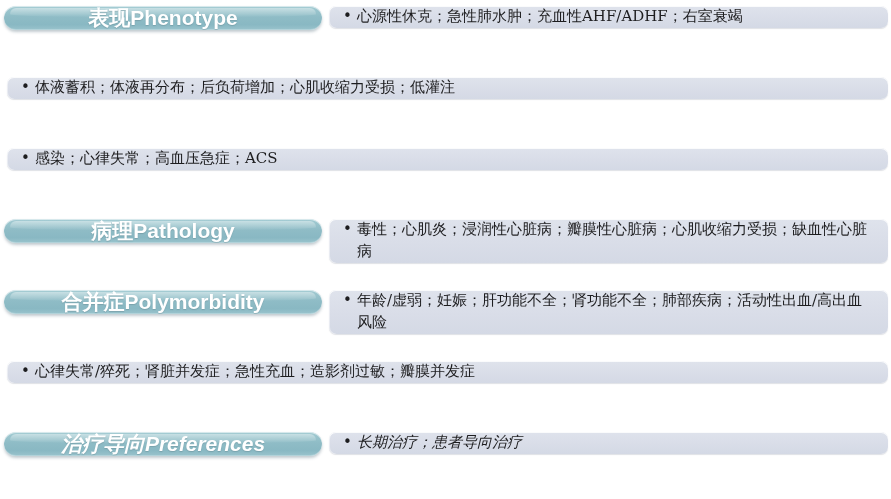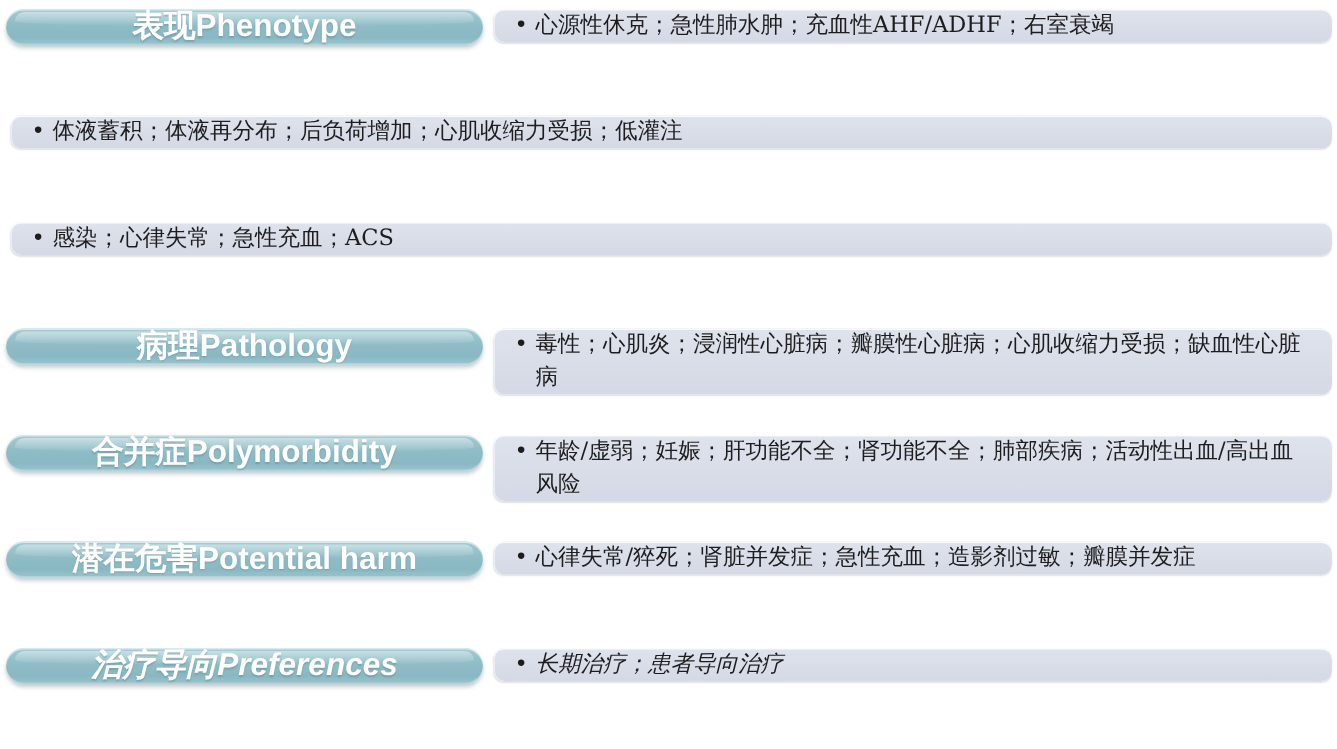--- a/index.html
+++ b/index.html
@@ -142,21 +142,21 @@
         <span class="bullet-dot">•</span>
         <span class="bullet-text">体液蓄积；体液再分布；后负荷增加；心肌收缩力受损；低灌注</span>
       </div>
     </div>
   </div>
 
   <div class="row" style="top:146px;height:64px;">
     <div class="content-cell">
       <div class="bullet-line">
         <span class="bullet-dot">•</span>
-        <span class="bullet-text">感染；心律失常；急性充血；ACS</span>
+        <span class="bullet-text">感染；心律失常；高血压急症；ACS</span>
       </div>
     </div>
   </div>
 
   <div class="row" style="top:217px;height:64px;">
     <div class="label-cell">
       <span class="label-text">病理Pathology</span>
     </div>
     <div class="content-cell">
       <div class="bullet-line">
@@ -172,23 +172,20 @@
     </div>
     <div class="content-cell">
       <div class="bullet-line">
         <span class="bullet-dot">•</span>
         <span class="bullet-text">年龄/虚弱；妊娠；肝功能不全；肾功能不全；肺部疾病；活动性出血/高出血风险</span>
       </div>
     </div>
   </div>
 
   <div class="row" style="top:359px;height:64px;">
-    <div class="label-cell">
-      <span class="label-text">潜在危害Potential harm</span>
-    </div>
     <div class="content-cell">
       <div class="bullet-line">
         <span class="bullet-dot">•</span>
         <span class="bullet-text">心律失常/猝死；肾脏并发症；急性充血；造影剂过敏；瓣膜并发症</span>
       </div>
     </div>
   </div>
 
   <div class="row" style="top:430px;height:64px;font-style:italic;">
     <div class="label-cell">

